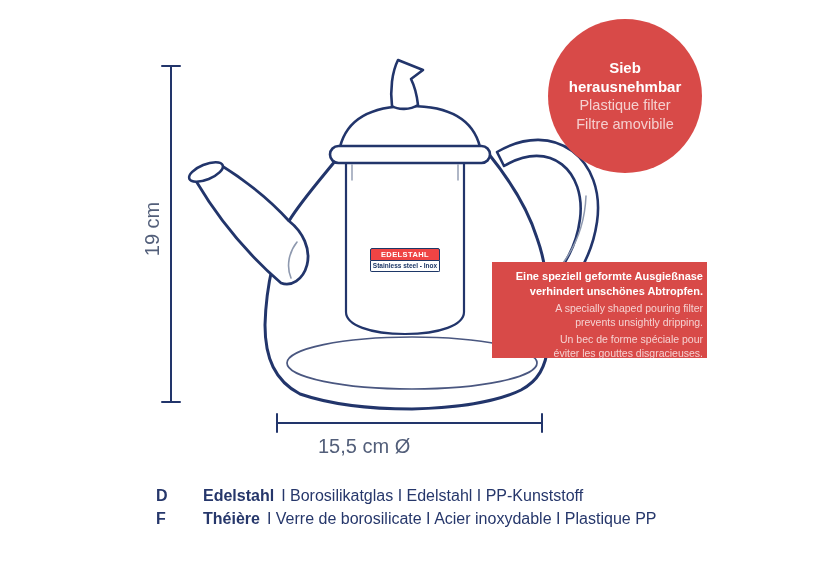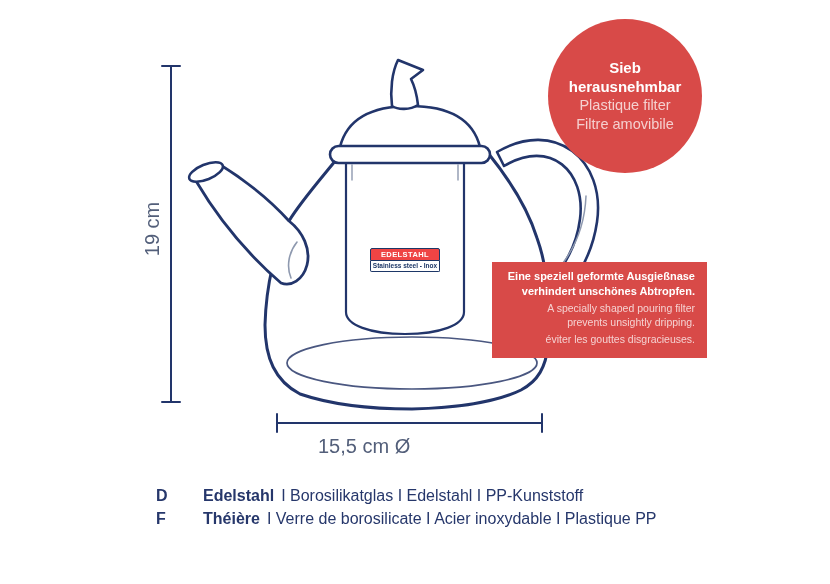--- a/index.html
+++ b/index.html
@@ -15,21 +15,21 @@
     position:absolute;left:548px;top:19px;width:154px;height:154px;border-radius:50%;
     z-index:3;display:flex;flex-direction:column;align-items:center;justify-content:center;
     text-align:center;line-height:19px;
   }
   .badge .b{color:#ffffff;font-weight:bold;font-size:15px;}
   .badge .l{color:rgba(255,255,255,0.74);font-size:14.5px;}
 
   
   .callout{
     position:absolute;left:492px;top:262px;width:215px;height:96px;z-index:3;
-    box-sizing:border-box;padding:7px 12px 0 6px;text-align:right;
+    box-sizing:border-box;padding:7px 4px 0 6px;text-align:right;
   }
   .callout .de{color:#ffffff;font-weight:bold;font-size:11px;line-height:14.5px;margin-bottom:4px;}
   .callout .en,.callout .fr{color:rgba(255,255,255,0.75);font-size:10.5px;line-height:13.5px;margin-bottom:4px;}
 
   
   .prod-label{position:absolute;left:370px;top:204px;width:70px;z-index:2;text-align:center;}
   .prod-label .title{
     background:#ef4444;color:#ffffff;font-weight:bold;font-size:7.5px;line-height:11px;
     border:1.5px solid #1d3767;border-radius:2px 2px 0 0;letter-spacing:0.4px;margin-top:44px;
   }
@@ -127,20 +127,21 @@
   <div class="callout" style="background:#d84a48;">
     <div class="de">
       <div>Eine speziell geformte Ausgießnase</div>
       <div>verhindert unschönes Abtropfen.</div>
     </div>
     <div class="en">
       <div>A specially shaped pouring filter</div>
       <div>prevents unsightly dripping.</div>
     </div>
     <div class="fr">
+      <div>Un bec de forme spéciale pour</div>
       <div>éviter les gouttes disgracieuses.</div>
     </div>
   </div>
 
   <div class="materials">
     <div class="row">
       <span class="code">D</span>
       <span class="name">Edelstahl</span>
       <span class="rest">I Borosilikatglas I Edelstahl I PP-Kunststoff</span>
     </div>

